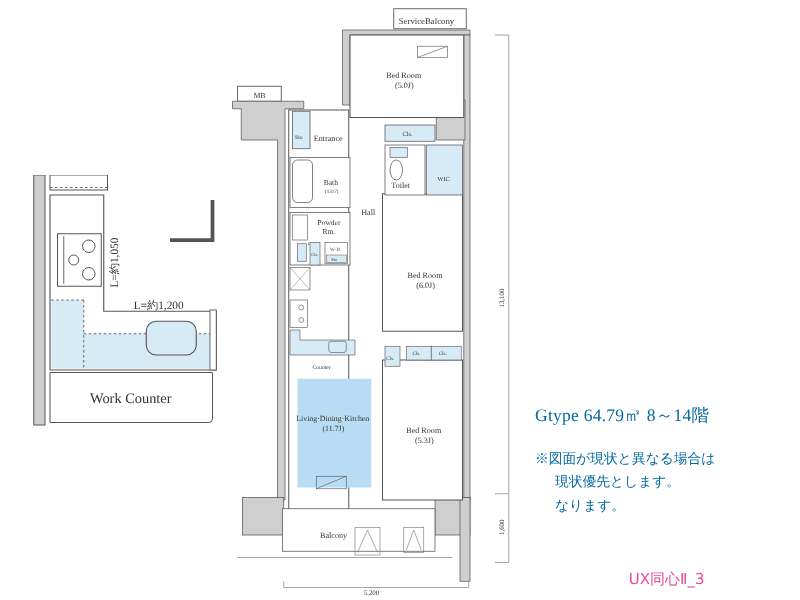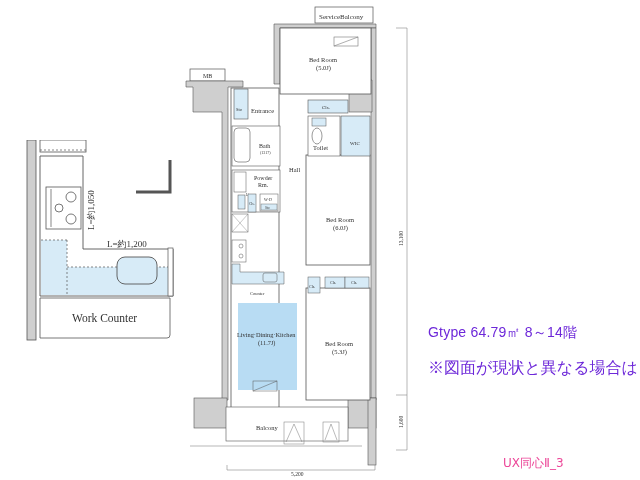--- a/index.html
+++ b/index.html
@@ -1,22 +1,22 @@
 <!DOCTYPE html>
 <html><head>
 <meta charset="utf-8">
 <style>
   html, body { margin:0; padding:0; background:#ffffff; }
   body { width:640px; height:480px; position:relative; overflow:hidden; font-family:"Liberation Serif", serif; color:#333; }
   .abs { position:absolute; }
   svg { position:absolute; left:0; top:0; }
   .lbl { font-family:"Liberation Serif", serif; fill:#333; }
-  .info { position:absolute; left:428px; font-family:Liberation Sans, sans-serif; color:#6d28d9; }
+  .info { position:absolute; left:428px; font-family:Liberation Serif, serif; color:#0369a1; }
   #info-title { top:324px; font-size:14px; letter-spacing:0.2px; }
-  .note { font-size:16px; line-height:19px; }
+  .note { font-size:11px; line-height:19px; }
   #note1 { top:358px; }
   #note2 { top:396px; }
   .note .ind { padding-left:16px; display:block; }
   #watermark { position:absolute; left:503px; top:455px; font-family:"DejaVu Sans", sans-serif; font-size:12px; color:#ec4899; }
 </style>
 </head>
 <body>
 
 <div class="abs" style="left:0;top:140px;width:200px;height:210px;">
   <svg width="200" height="210" viewBox="0 0 200 210">
@@ -163,16 +163,18 @@
     <line x1="396" y1="395" x2="407" y2="395" stroke="#888" stroke-width="0.6"></line>
     <line x1="396" y1="450" x2="407" y2="450" stroke="#888" stroke-width="0.6"></line>
     <text x="403" y="246" font-size="5.5" transform="rotate(-90 403 246)" class="lbl">13,100</text>
     <text x="403" y="428" font-size="5.5" transform="rotate(-90 403 428)" class="lbl">1,600</text>
   </svg>
 </div>
 
 <div id="info-title" class="info">Gtype  64.79㎡  8～14階</div>
 <div id="note1" class="info note">
   <span>※図面が現状と異なる場合は</span>
+  <span class="ind">現状優先とします。</span>
 </div>
 <div id="note2" class="info note">
+  <span class="ind">なります。</span>
 </div>
 <div id="watermark">UX同心Ⅱ_3</div>
 
 </body></html>

